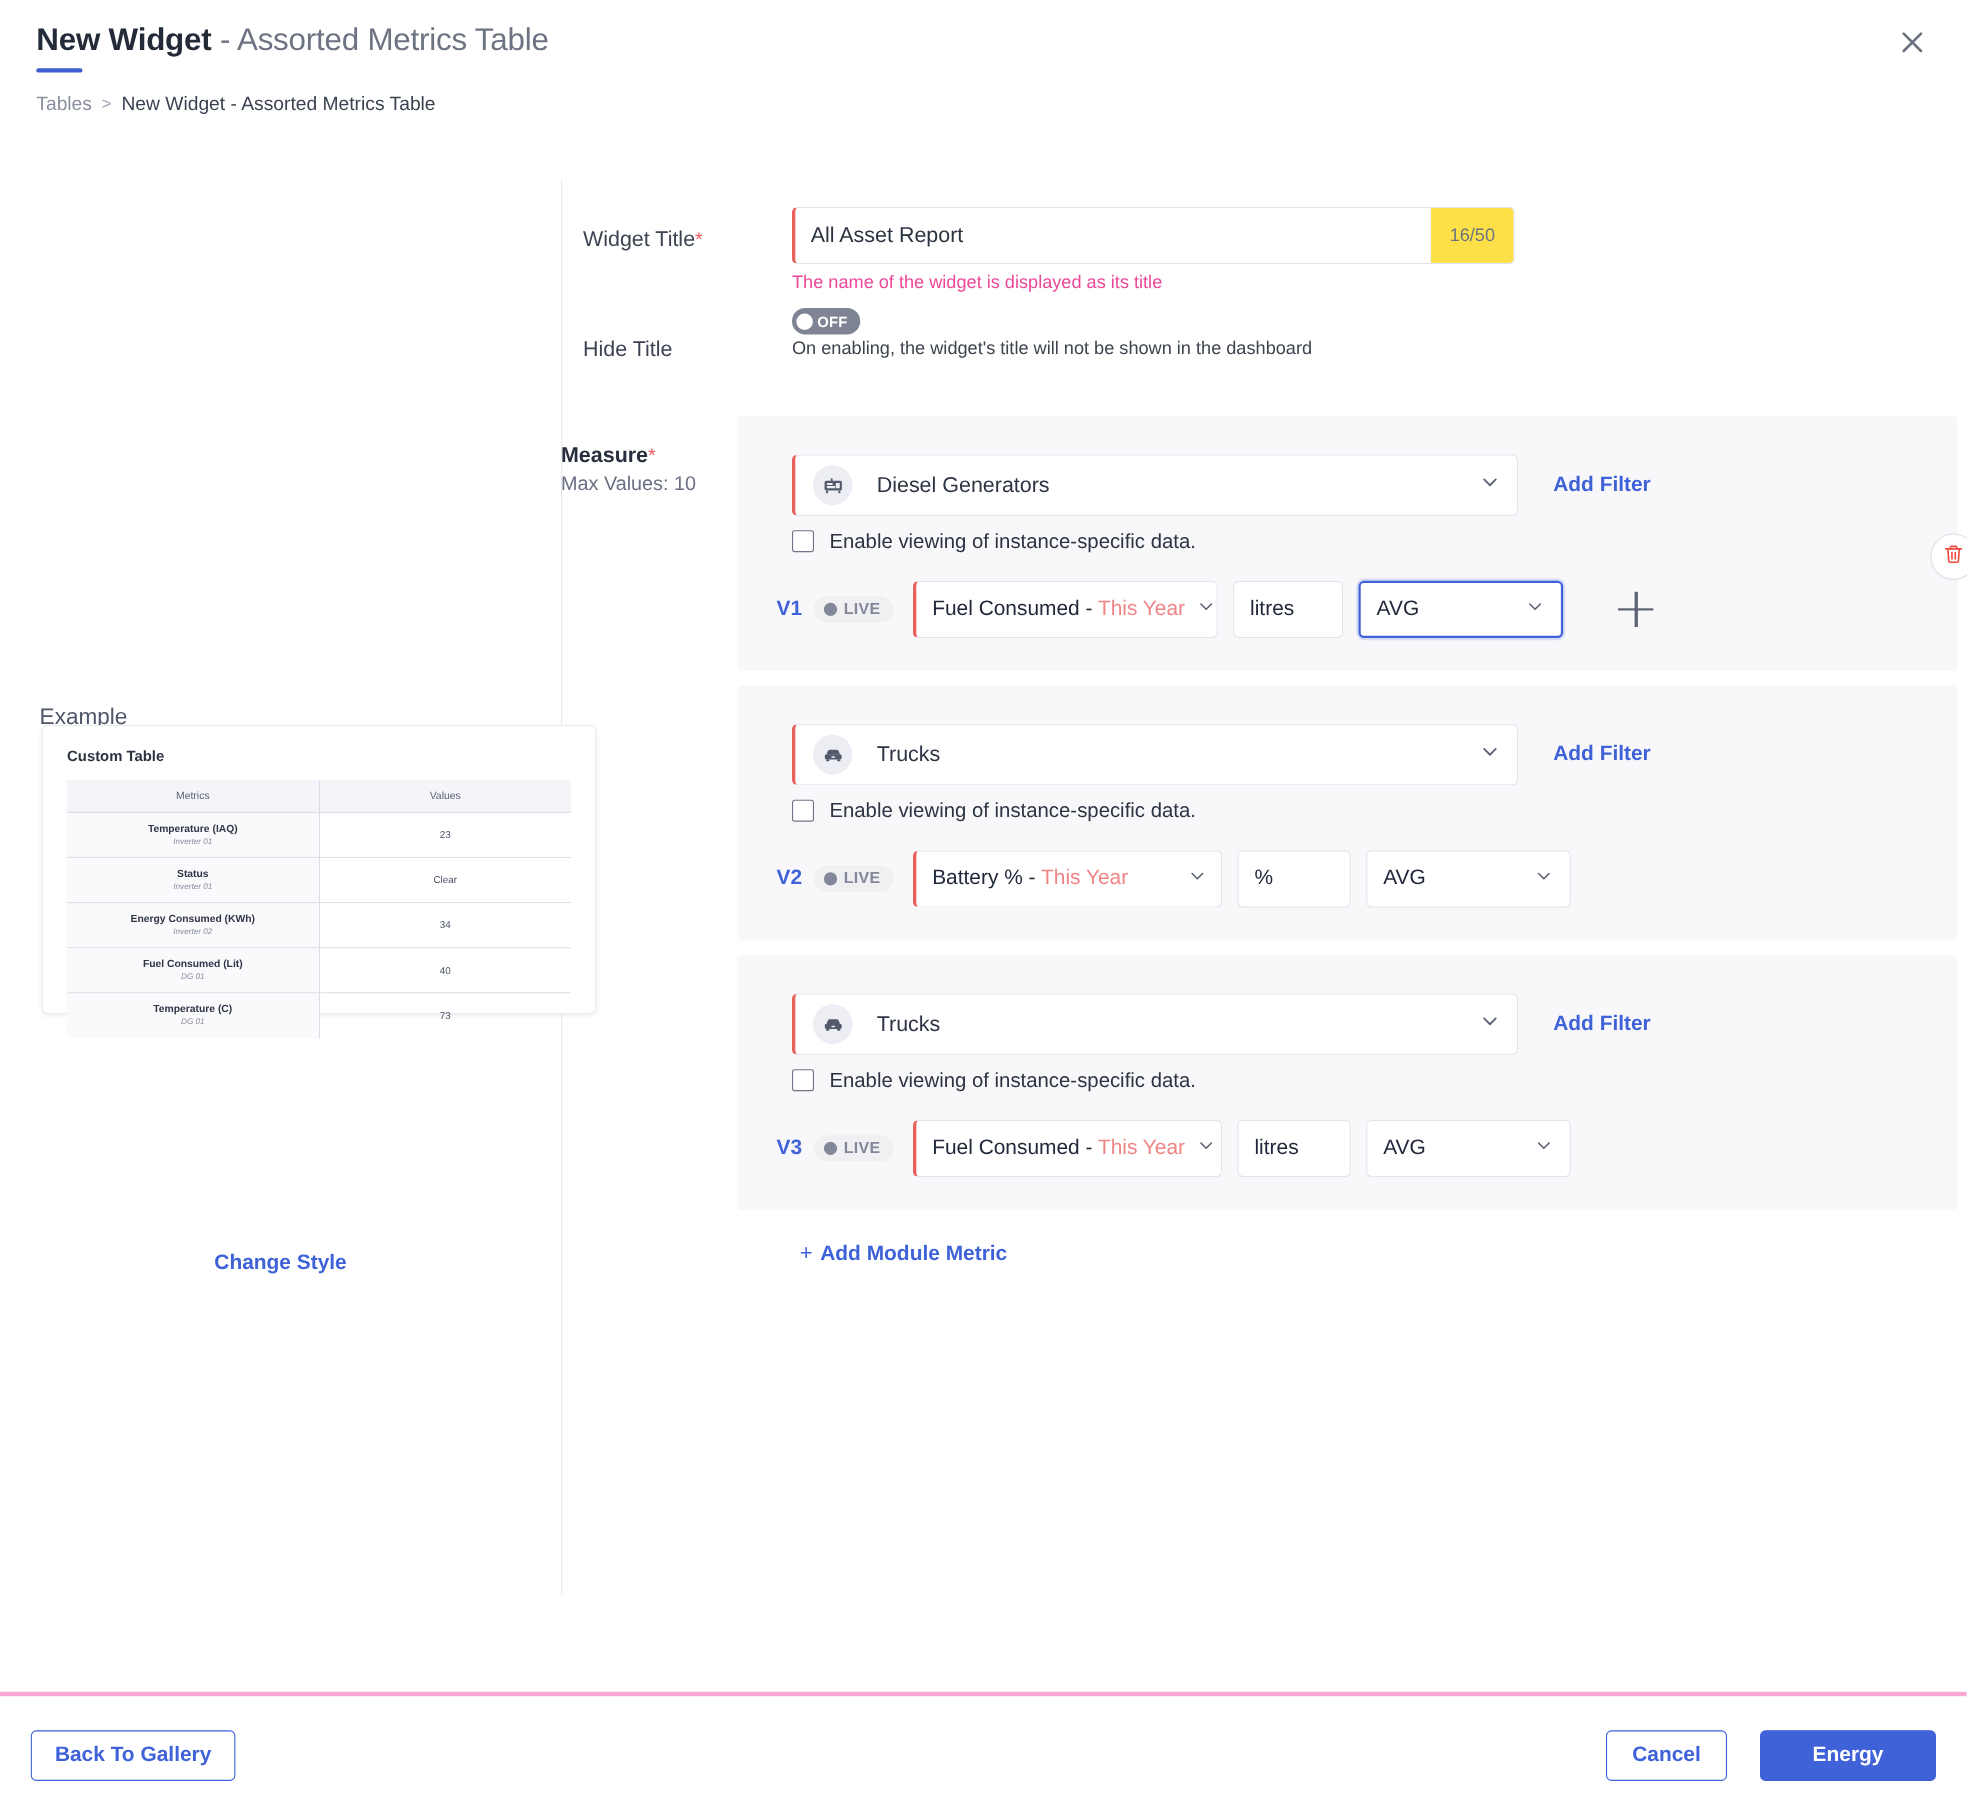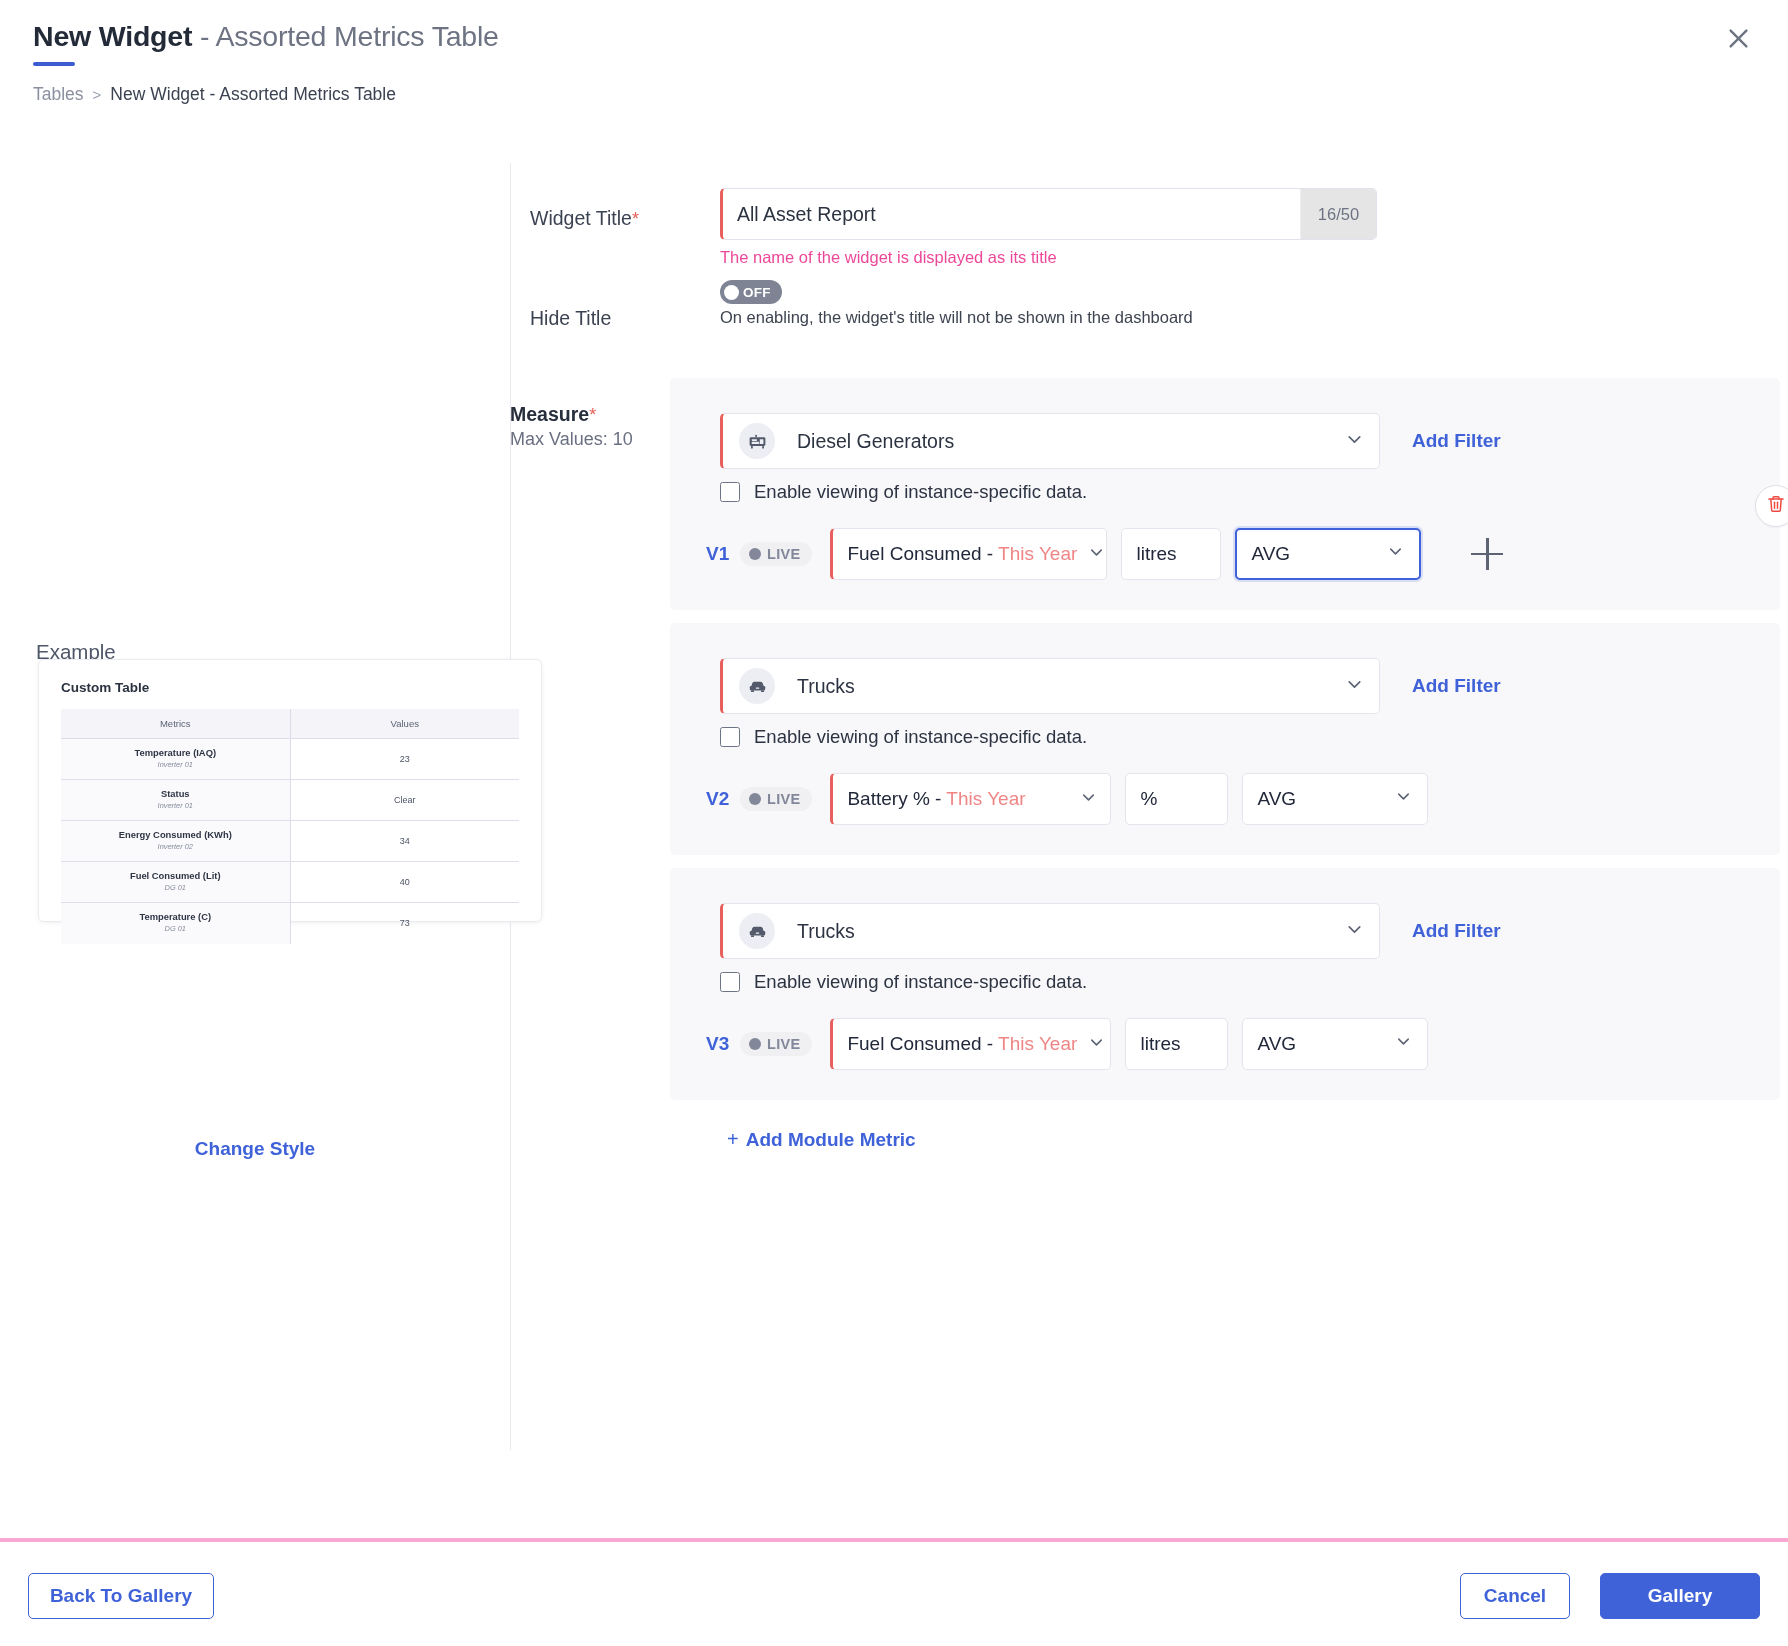--- a/index.html
+++ b/index.html
@@ -99,21 +99,21 @@
     position: absolute; left: 210px; top: 25px; width: 657px; height: 52px;
     border: 1px solid #e2e3ea; border-left: 3px solid #e8605b; border-radius: 5px;
     background: #fff; display: flex; align-items: stretch; overflow: hidden;
   }
   .title-field input {
     flex: 1; border: none; outline: none; background: transparent;
     font-family: "Liberation Sans", sans-serif; font-size: 19.5px; color: #2b3240;
     padding: 0 14px;
   }
   .char-count {
-    width: 76px; background: #e5e5e5; border-left: 1px solid #eceef3;
+    width: 76px; background: #fde047; border-left: 1px solid #eceef3;
     display: flex; align-items: center; justify-content: center;
     font-size: 16.5px; color: #6d7383;
   }
   .helper-text {
     position: absolute; left: 210px; top: 85px;
     font-size: 16.5px; color: #ec4899;
   }
   .helper-text-2 { position: absolute; left: 210px; top: 145px; font-size: 16.5px; color: #3d434f; }
 
   
@@ -514,16 +514,16 @@
 
     <div class="add-module-metric">
       <span class="amm-plus">+</span>
       <span>Add Module Metric</span>
     </div>
   </div>
 
   <div class="footer">
     <div class="btn btn-back">Back To Gallery</div>
     <div class="btn btn-cancel">Cancel</div>
-    <div class="btn btn-create">Gallery</div>
+    <div class="btn btn-create">Energy</div>
   </div>
 
 </div>
 
 </body></html>

